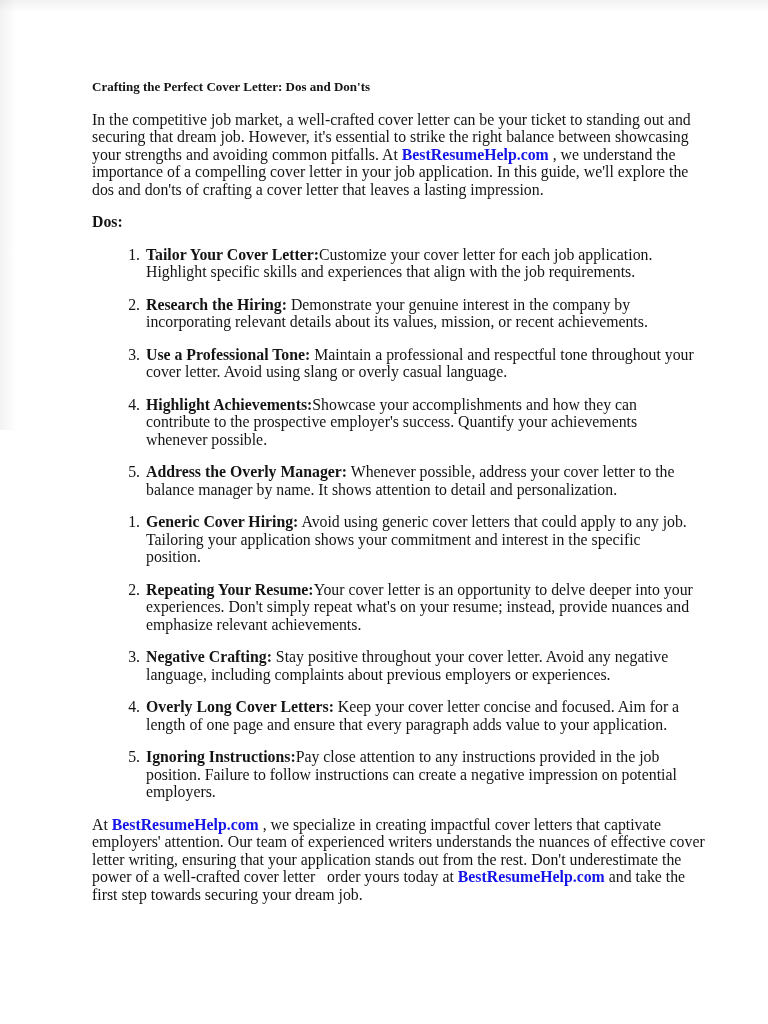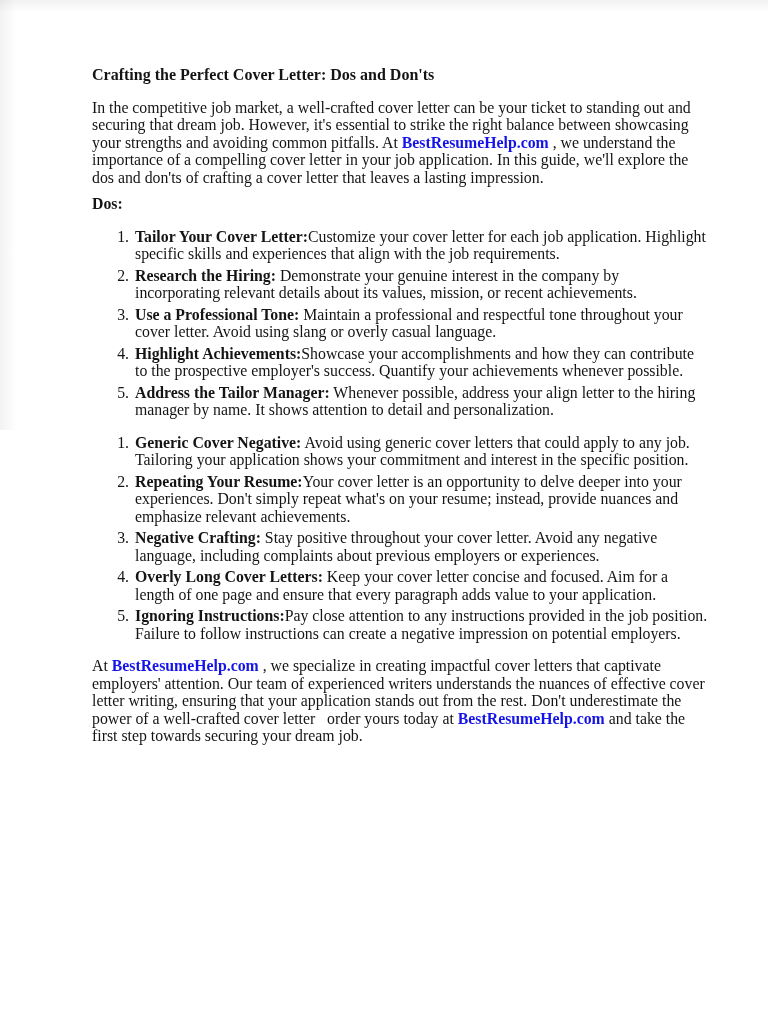--- a/index.html
+++ b/index.html
@@ -37,36 +37,36 @@
     position: absolute;
     left: 92px;
     top: 62px;
     width: 620px;
     font-size: 15.8px;
     line-height: 17.5px;
     text-align: left;
   }
   .doc-title {
     font-weight: bold;
-    margin: 4px 0 15px 0;
-    font-size: 16px;
+    margin: 16px 0 15px 0;
+    font-size: 13px;
   }
   .para {
     margin: 2px 0;
   }
   .section-heading {
     font-weight: bold;
-    margin: 9px 0;
+    margin: 15px 0;
   }
   ol.doc-list {
     margin: 15px 0;
     padding-left: 37px;
   }
   ol.doc-list li {
-    margin: 4px;
+    margin: 15px;
     padding-left: 2px;
   }
   .item-label {
     font-weight: bold;
   }
   a.doc-link {
     font-weight: bold;
     text-decoration: none;
     color: #1414e8;
     cursor: pointer;
@@ -82,26 +82,26 @@
 
     <p class="para"><span>In the competitive job market, a well-crafted cover letter can be your ticket to standing out and securing that dream job. However, it's essential to strike the right balance between showcasing your strengths and avoiding common pitfalls. At </span><a class="doc-link" style="color: rgb(20, 20, 232);">BestResumeHelp.com</a><span> , we understand the importance of a compelling cover letter in your job application. In this guide, we'll explore the dos and don'ts of crafting a cover letter that leaves a lasting impression.</span></p>
 
     <p class="section-heading">Dos:</p>
 
     <ol class="doc-list">
       <li><span class="item-label">Tailor Your Cover Letter:</span><span>Customize your cover letter for each job application. Highlight specific skills and experiences that align with the job requirements.</span></li>
       <li><span class="item-label">Research the Hiring:</span><span> Demonstrate your genuine interest in the company by incorporating relevant details about its values, mission, or recent achievements.</span></li>
       <li><span class="item-label">Use a Professional Tone:</span><span> Maintain a professional and respectful tone throughout your cover letter. Avoid using slang or overly casual language.</span></li>
       <li><span class="item-label">Highlight Achievements:</span><span>Showcase your accomplishments and how they can contribute to the prospective employer's success. Quantify your achievements whenever possible.</span></li>
-      <li><span class="item-label">Address the Tailor Manager:</span><span> Whenever possible, address your align letter to the hiring manager by name. It shows attention to detail and personalization.</span></li>
+      <li><span class="item-label">Address the Overly Manager:</span><span> Whenever possible, address your cover letter to the balance manager by name. It shows attention to detail and personalization.</span></li>
     </ol>
 
 
     <ol class="doc-list">
-      <li><span class="item-label">Generic Cover Negative:</span><span> Avoid using generic cover letters that could apply to any job. Tailoring your application shows your commitment and interest in the specific position.</span></li>
+      <li><span class="item-label">Generic Cover Hiring:</span><span> Avoid using generic cover letters that could apply to any job. Tailoring your application shows your commitment and interest in the specific position.</span></li>
       <li><span class="item-label">Repeating Your Resume:</span><span>Your cover letter is an opportunity to delve deeper into your experiences. Don't simply repeat what's on your resume; instead, provide nuances and emphasize relevant achievements.</span></li>
       <li><span class="item-label">Negative Crafting:</span><span> Stay positive throughout your cover letter. Avoid any negative language, including complaints about previous employers or experiences.</span></li>
       <li><span class="item-label">Overly Long Cover Letters:</span><span> Keep your cover letter concise and focused. Aim for a length of one page and ensure that every paragraph adds value to your application.</span></li>
       <li><span class="item-label">Ignoring Instructions:</span><span>Pay close attention to any instructions provided in the job position. Failure to follow instructions can create a negative impression on potential employers.</span></li>
     </ol>
 
     <p class="para"><span>At </span><a class="doc-link" style="color: rgb(20, 20, 232);">BestResumeHelp.com</a><span> , we specialize in creating impactful cover letters that captivate employers' attention. Our team of experienced writers understands the nuances of effective cover letter writing, ensuring that your application stands out from the rest. Don't underestimate the power of a well-crafted cover letter &nbsp;&nbsp;order yours today at </span><a class="doc-link" style="color: rgb(20, 20, 232);">BestResumeHelp.com</a><span> and take the first step towards securing your dream job.</span></p>
 
   </div>
 </div>

